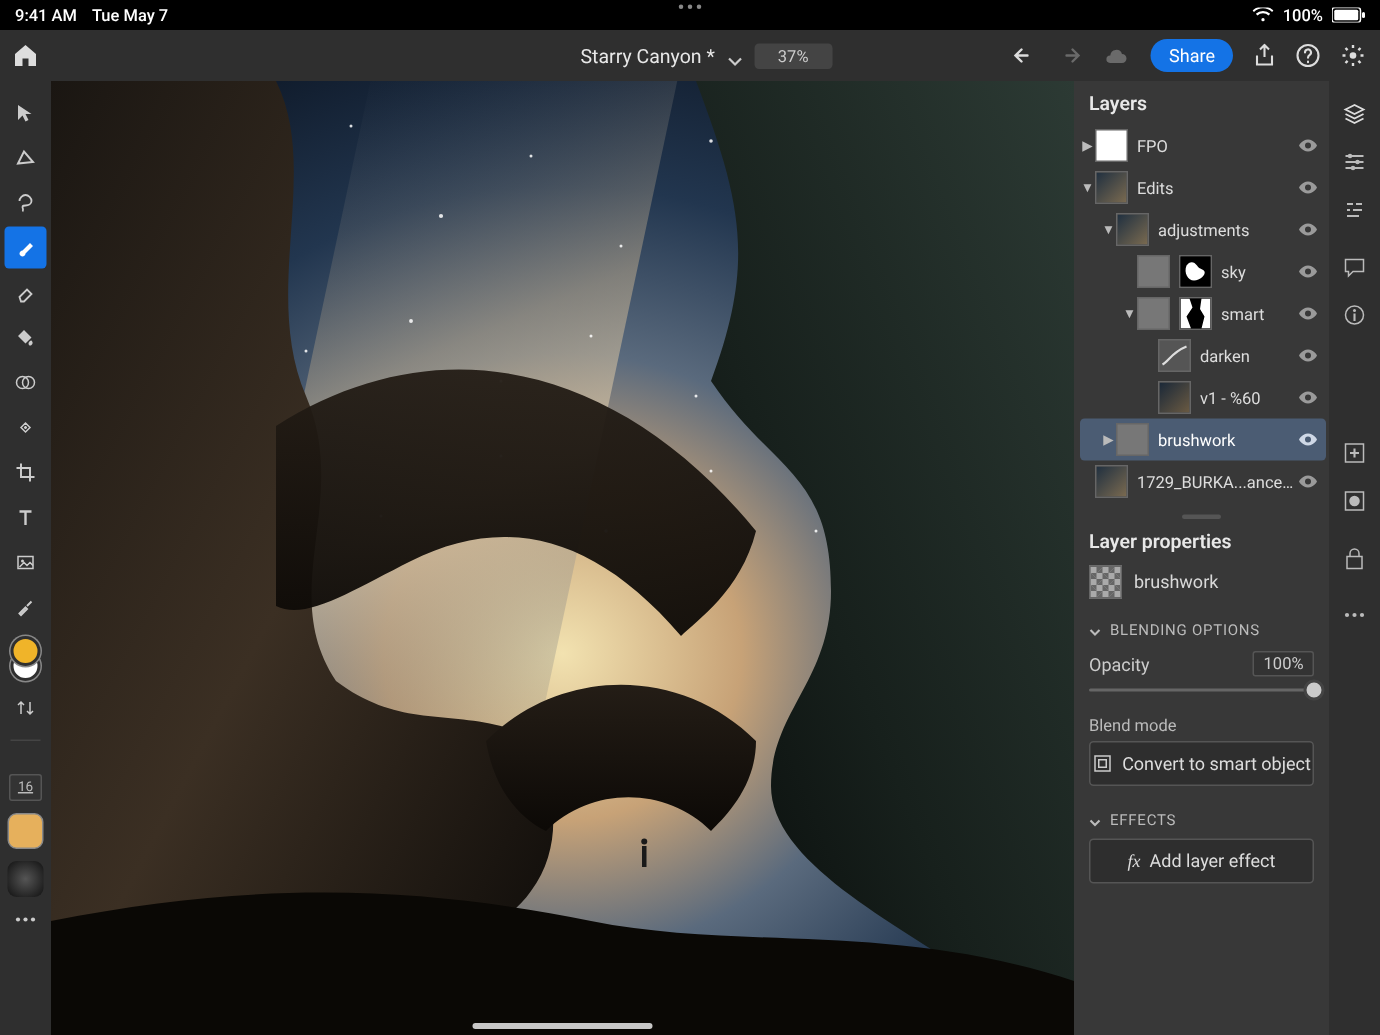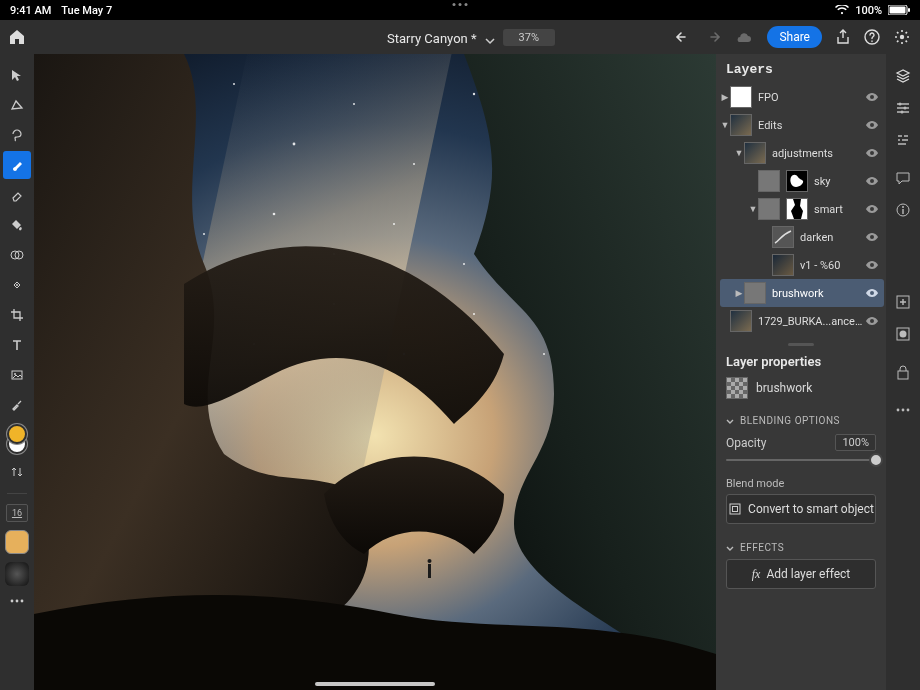--- a/index.html
+++ b/index.html
@@ -20,29 +20,29 @@
 .share-btn { background:#1473e6; color:#fff; font-size:12px; padding:4px 12px; border-radius:12px; border:none; }
 .icon-btn { color:#c9c9c9; display:flex; align-items:center; justify-content:center; }
 .icon-btn.dim { color:#6a6a6a; }
 .main { flex:1; display:flex; min-height:0; }
 .left-rail { width:34px; background:#2f2f2f; display:flex; flex-direction:column; align-items:center; padding-top:6px; gap:0; }
 .tool { width:28px; height:28px; display:flex; align-items:center; justify-content:center; border-radius:3px; color:#ccc; margin:1px 0; }
 .tool.active { background:#1473e6; color:#fff; }
 .tool-divider { width:20px; height:1px; background:#444; margin:6px 0; }
 .swatch-fg { width:20px; height:20px; border-radius:50%; background:#f0b429; border:2px solid #2f2f2f; box-shadow:0 0 0 1px #888; position:relative; z-index:2; }
 .swatch-bg { width:20px; height:20px; border-radius:50%; background:#fff; border:2px solid #2f2f2f; box-shadow:0 0 0 1px #888; margin-top:-10px; position:relative; z-index:1; }
-.brush-size-box { width:22px; height:18px; background:#333; border:1px solid #555; border-radius:2px; font-size:9px; color:#bbb; display:flex; align-items:center; justify-content:center; margin-top:4px;text-decoration:underline; }
+.brush-size-box { width:22px; height:18px; background:#333; border:1px solid #555; border-radius:2px; font-size:9px; color:#bbb; display:flex; align-items:center; justify-content:center; margin-top:16px;text-decoration:underline; }
 .brush-swatch { width:24px; height:24px; border-radius:6px; margin-top:8px; }
 .brush-swatch.a { background:#e6b05c; border:1px solid #888;}
 .brush-swatch.b { background:radial-gradient(circle,#555,#111); }
 .canvas-area { flex:1; background:#1a1a1a; position:relative; overflow:hidden; }
 .canvas-area svg.scene { position:absolute; inset:0; width:100%; height:100%; }
 .home-indicator { position:absolute; bottom:4px; left:50%; transform:translateX(-50%); width:120px; height:4px; border-radius:3px; background:#ddd; opacity:.9; }
 .right-panel { width:170px; background:#383838; display:flex; flex-direction:column; font-size:12px; overflow:hidden; }
-.right-panel .panel-title { font-size:13px; font-weight:600; padding:8px 10px 6px; color:#e8e8e8;font-family:Liberation Mono, monospace; }
+.right-panel .panel-title { font-size:13px; font-weight:600; padding:8px 10px 6px; color:#e8e8e8; }
 .layers-list { display:flex; flex-direction:column; padding:0 2px 4px 4px; }
 .layer-row { display:flex; align-items:center; height:28px; padding-right:4px; border-radius:3px; position:relative; }
 .layer-row .indent { flex:0 0 auto; }
 .layer-row .disclosure { width:10px; display:flex; align-items:center; justify-content:center; color:#bbb; font-size:9px; }
 .layer-row .thumb { width:22px; height:22px; border:1px solid #666; background:#777; margin-right:6px; flex:0 0 auto; }
 .layer-row .thumb.mask { background:#000; position:relative; }
 .layer-row .label { flex:1; white-space:nowrap; overflow:hidden; text-overflow:ellipsis; color:#ddd; font-size:11px; }
 .layer-row .vis { width:16px; color:#9a9a9a; display:flex; justify-content:center; }
 .layer-row.selected { background:#4b5c73; }
 .layer-row.selected .label { color:#fff; }

